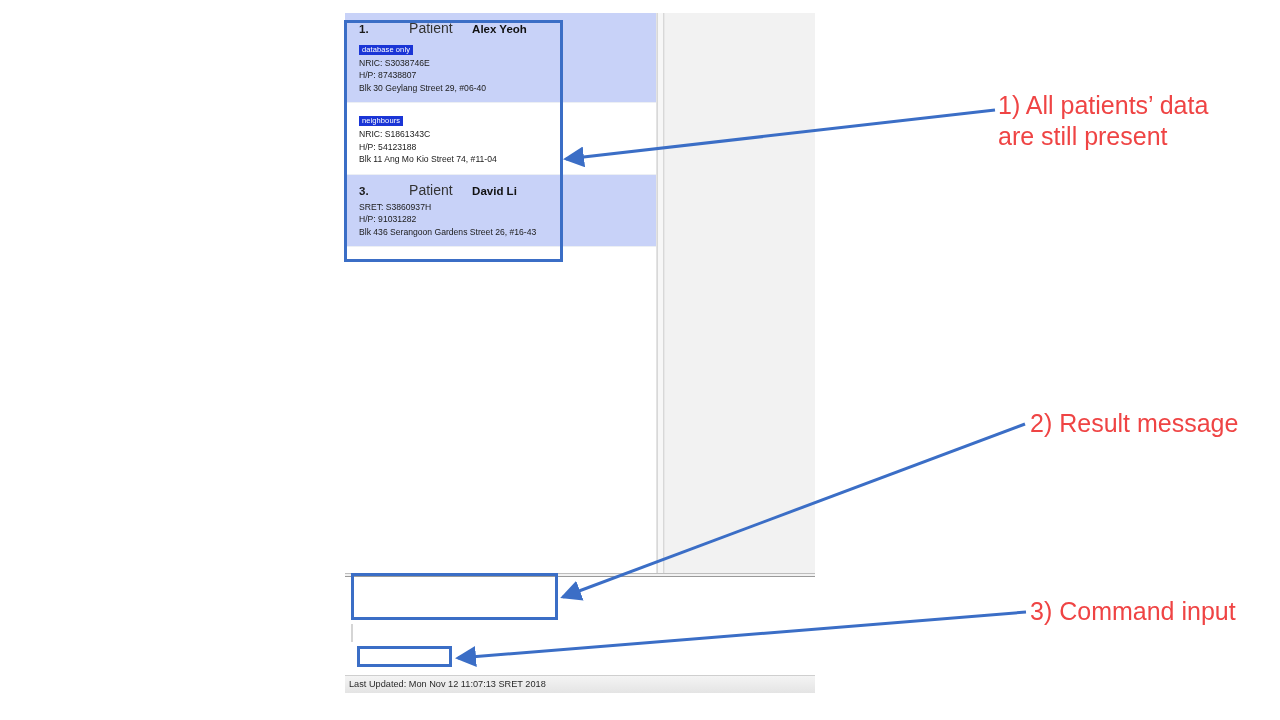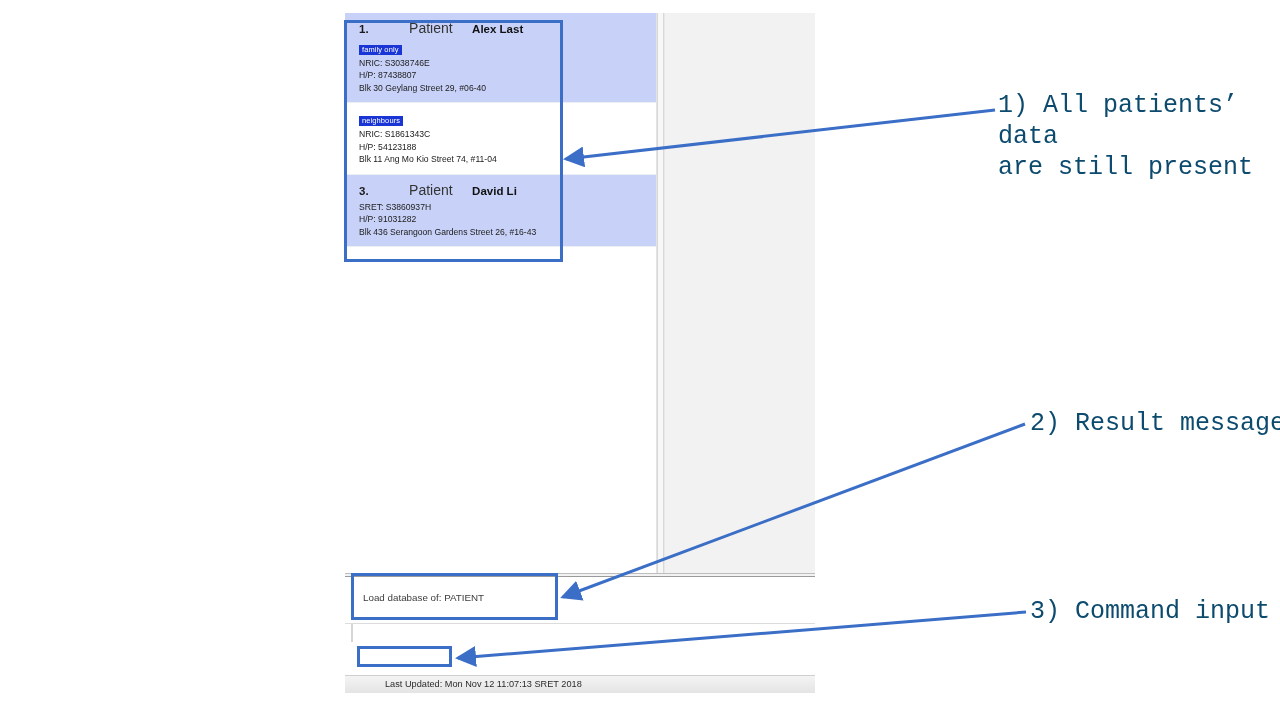--- a/index.html
+++ b/index.html
@@ -213,21 +213,20 @@
     width: 470px;
     height: 18px;
     background: linear-gradient(#f4f4f4, #e4e4e4);
     border-top: 1px solid #cfcfcf;
     box-sizing: border-box;
   }
   #status-text {
     padding: 3px 0 0 4px;
     font-size: 9.2px;
     color: #2a2a2a;
-    margin-left: 36px;
   }
 
   
   #annotations {
     position: absolute;
     left: 0;
     top: 0;
     width: 1280px;
     height: 720px;
     pointer-events: none;
@@ -236,25 +235,24 @@
     position: absolute;
     border: 3px solid #3b6ec6;
     box-sizing: border-box;
   }
   #callout-box-list    { left: 344px; top: 20px;  width: 219px; height: 242px; }
   #callout-box-result  { left: 351px; top: 573px; width: 207px; height: 47px; }
   #callout-box-command { left: 357px; top: 646px; width: 95px;  height: 21px; }
 
   .callout-label {
     position: absolute;
-    color: #0c4a6e;
+    color: #ef4444;
     font-size: 25px;
     line-height: 31px;
     white-space: pre-line;
-    font-family: Liberation Mono, monospace;
   }
   #callout-label-1 { left: 998px; top: 90px;  width: 270px; }
   #callout-label-2 { left: 1030px; top: 408px; width: 260px; }
   #callout-label-3 { left: 1030px; top: 596px; width: 260px; }
 
   #annot-svg { position: absolute; left: 0; top: 0; }
 </style>
 </head>
 <body>
 
@@ -262,24 +260,24 @@
 
   <div id="main-split">
 
     <div id="person-list-panel">
       <ul id="person-list">
 
         <li class="person-card selected">
           <div class="person-head">
             <span class="person-index">1.</span>
             <span class="person-kind">Patient</span>
-            <span class="person-name">Alex Last</span>
+            <span class="person-name">Alex Yeoh</span>
           </div>
           <div class="tag-row">
-            <span class="tag">family only</span>
+            <span class="tag">database only</span>
           </div>
           <div class="person-field">NRIC: S3038746E</div>
           <div class="person-field">H/P: 87438807</div>
           <div class="person-field">Blk 30 Geylang Street 29, #06-40</div>
         </li>
 
         <li class="person-card plain">
           <div class="tag-row">
             <span class="tag">neighbours</span>
           </div>
@@ -304,25 +302,20 @@
     </div>
 
     <div id="split-divider"></div>
 
     <div id="detail-panel"></div>
 
   </div>
 
   <div id="result-separator"></div>
 
-  <div id="result-panel">
-    <div id="result-inner">
-      <div id="result-text">Load database of: PATIENT</div>
-    </div>
-  </div>
 
   <div id="result-spacer">
     <div id="result-spacer-rule"></div>
   </div>
 
 
   <div id="status-bar">
     <div id="status-text">Last Updated: Mon Nov 12 11:07:13 SRET 2018</div>
   </div>
 

